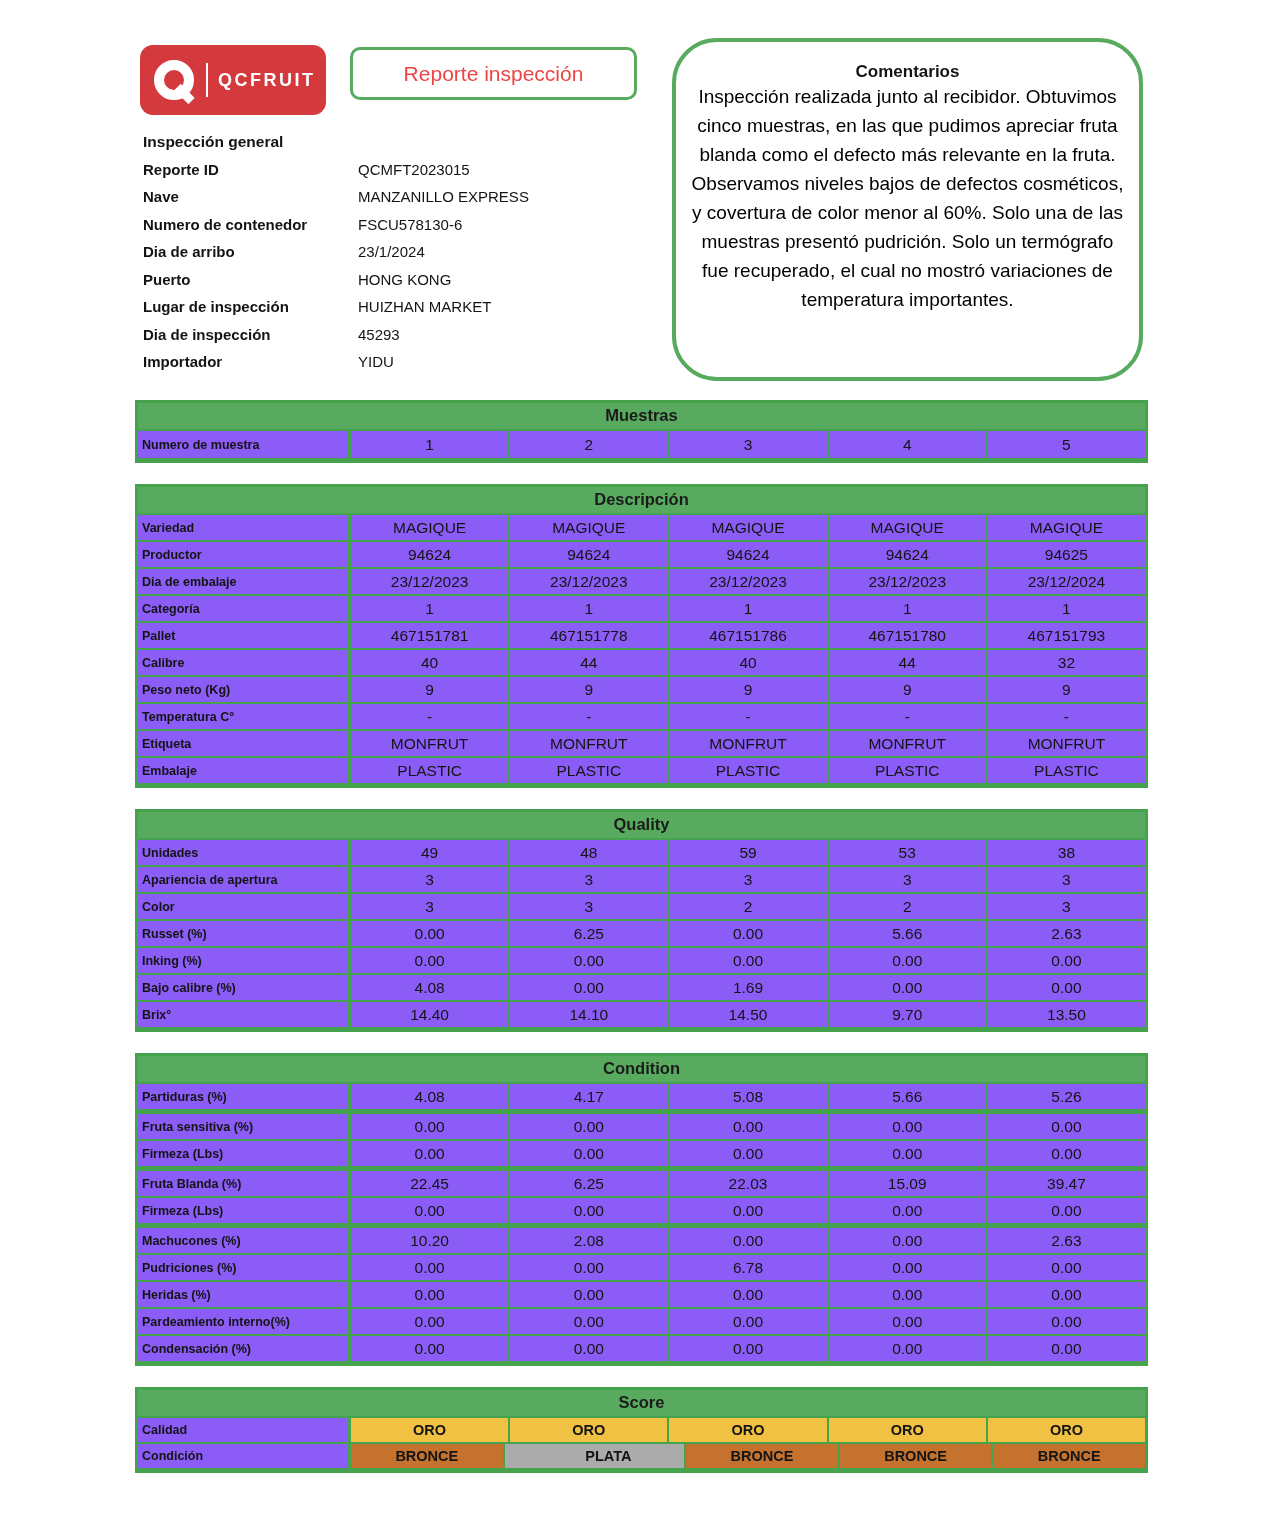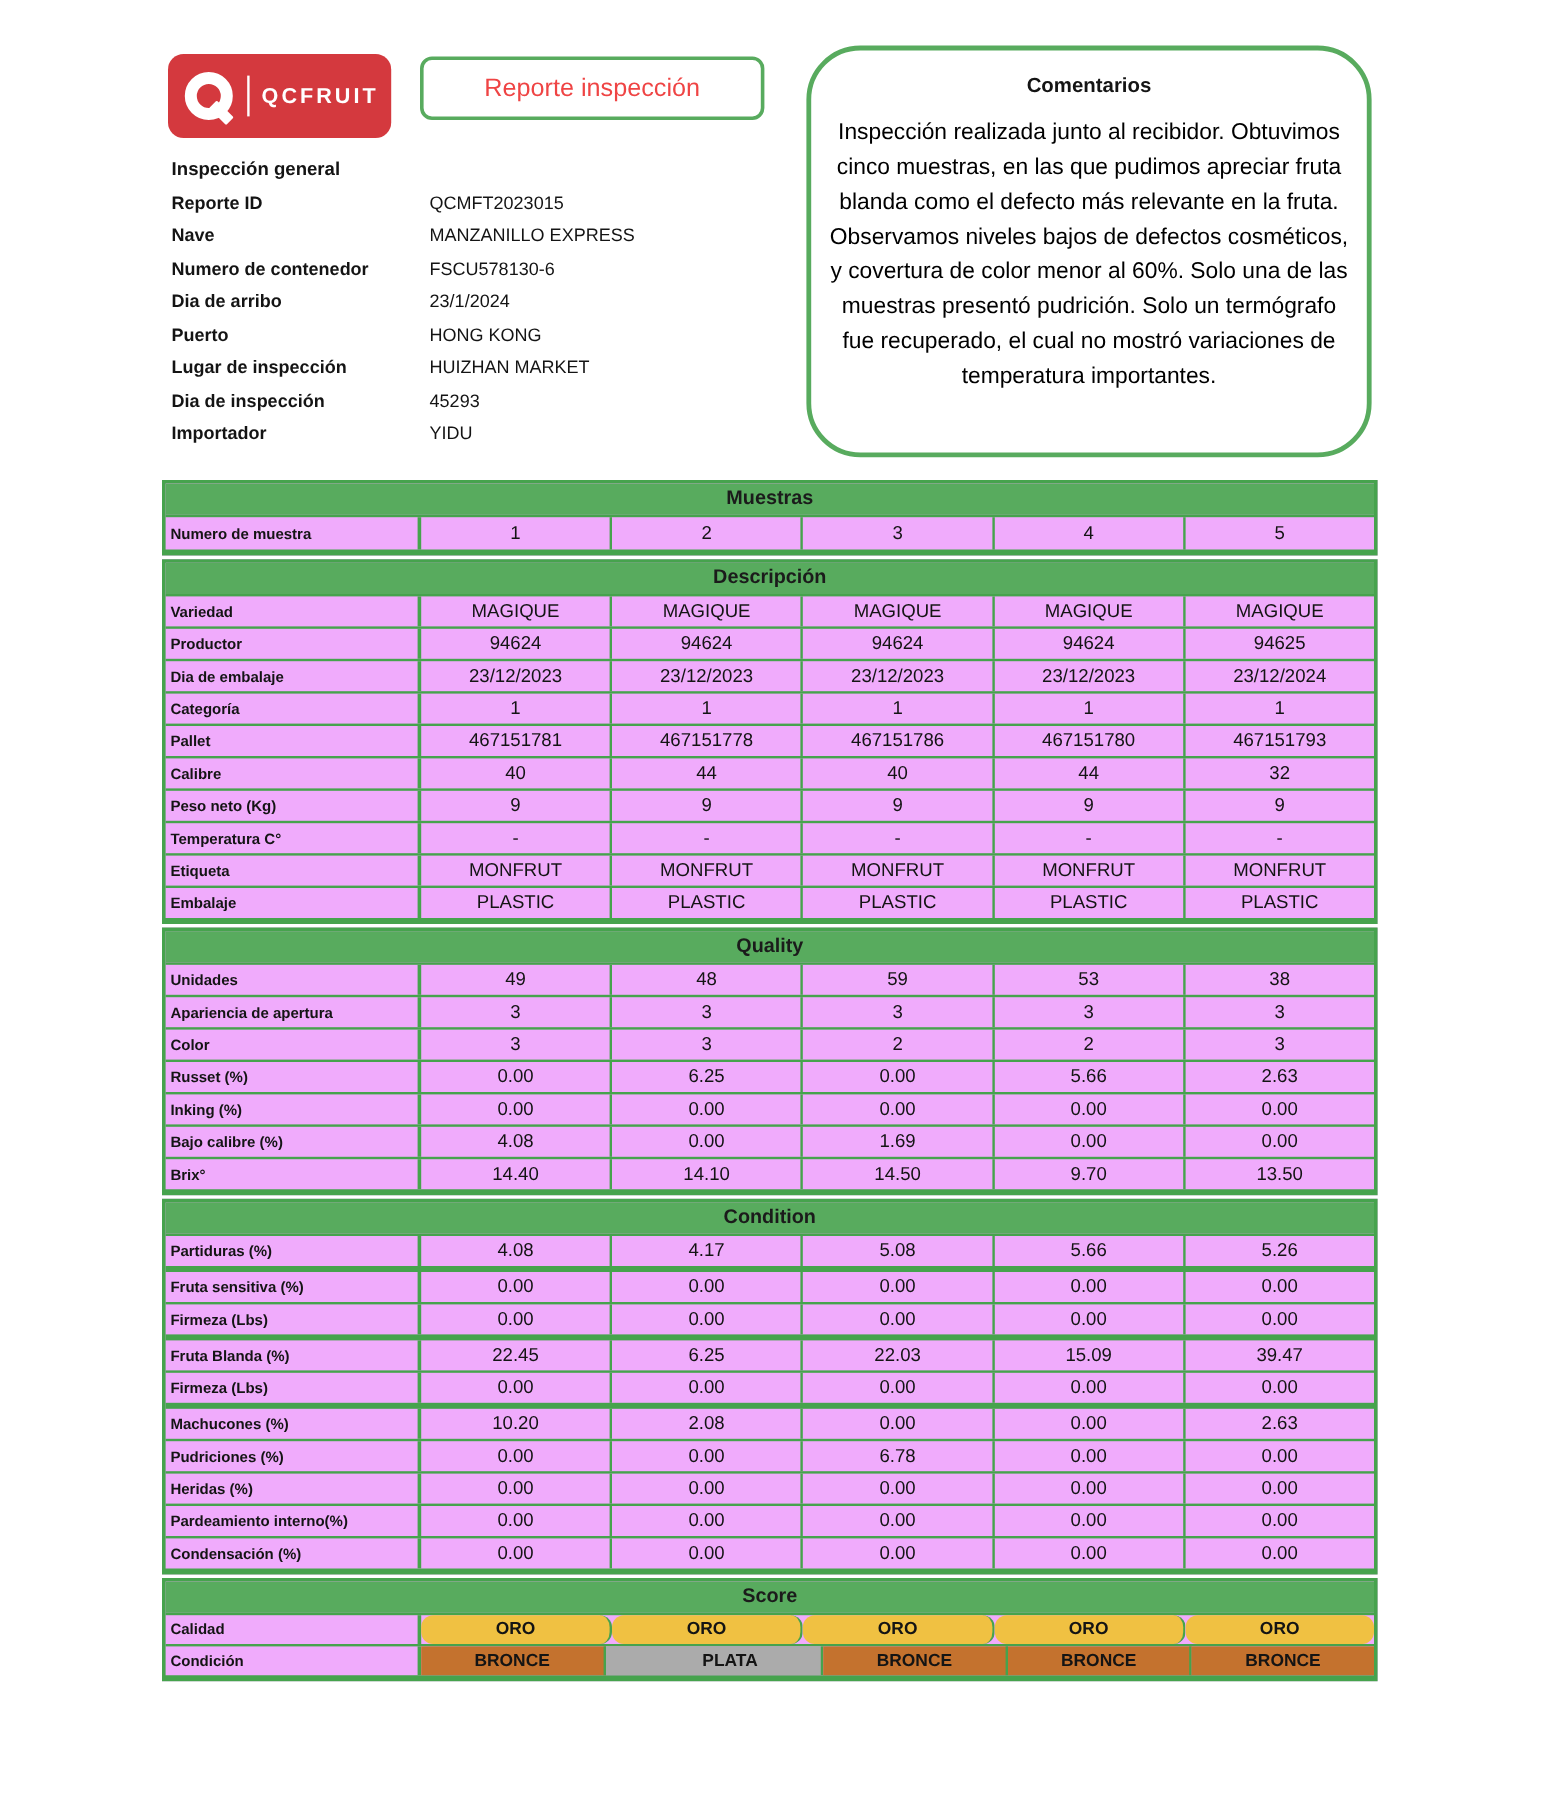--- a/index.html
+++ b/index.html
@@ -43,56 +43,56 @@
     border:3px solid var(--green-fill);border-radius:10px;
     display:flex;align-items:center;justify-content:center;
     font-size:21px;color:#ef4444;background:#fff;
   }
 
   .comments-box{
     position:absolute;left:672px;top:38px;width:471px;height:343px;
     border:4px solid var(--green-fill);border-radius:45px;background:#fff;
     padding:20px 14px 0 14px;
   }
-  .comments-title{text-align:center;font-weight:bold;font-size:17px;margin-bottom:14px;}
+  .comments-title{text-align:center;font-weight:bold;font-size:17px;}
   .comments-body{text-align:center;font-size:19px;line-height:29px;color:#000;}
 
   .info{position:absolute;left:143px;top:128px;width:530px;}
   .info-title{font-weight:bold;font-size:15.5px;line-height:27.5px;}
   .info-row{display:flex;line-height:27.5px;}
   .info-label{width:215px;flex:none;font-weight:bold;font-size:15px;}
   .info-value{font-size:15px;}
 
   
   .tables{position:absolute;left:135px;top:400px;width:1013px;}
   .tbl{
     border:3px solid var(--green-border);
     border-bottom-width:5px;
-    margin-bottom:3px;background:#f0abfc;
+    margin-bottom:21px;background:#8b5cf6;
   }
   .tbl-title{
     background:var(--green-fill);color:#1b1b1b;font-weight:bold;
     font-size:16.5px;text-align:center;padding:3px 0 4px 0;
   }
   .trow{display:flex;border-top:2.5px solid var(--green-border);}
   .trow.grp{border-top:5px solid var(--green-border);}
   .tlabel{
     width:213px;flex:none;display:flex;align-items:center;
     font-weight:bold;font-size:12.5px;padding:0 4px;
     border-right:3px solid var(--green-border);
   }
   .tcell{
     flex:1;display:flex;align-items:center;justify-content:center;
     font-size:15.5px;border-right:2.5px solid var(--green-border);
     min-height:25px;
   }
   .tcell:last-child{border-right:none;}
   .tbl-muestras .tcell{min-height:27px;}
   .tbl-score .tcell{font-weight:bold;font-size:14.5px;min-height:24px;}
-  .tcell.oro{background:var(--oro);border-radius:10px;}
+  .tcell.oro{background:var(--oro);}
   .tcell.plata{background:var(--plata);padding-left:28px;}
   .tcell.bronce{background:var(--bronce);}
 </style>
 </head>
 <body>
 
 <div class="page">
 
   <div class="logo">
     <span class="q-mark">

